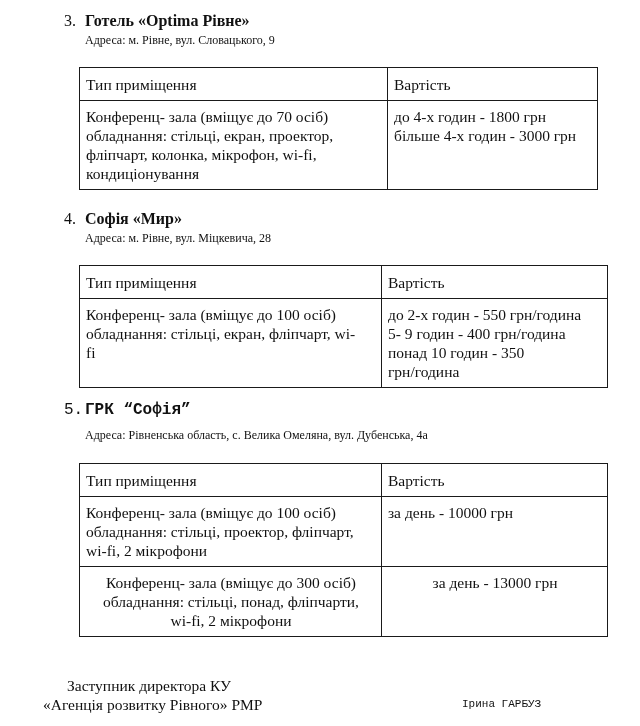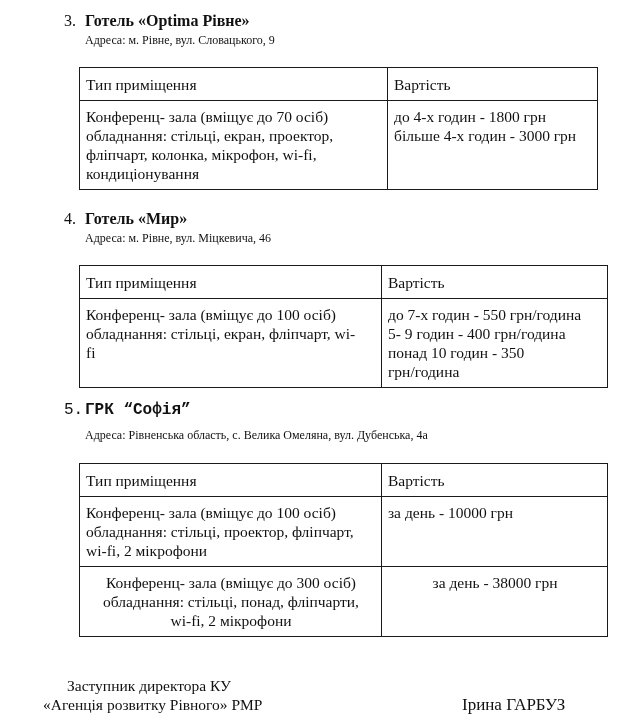--- a/index.html
+++ b/index.html
@@ -19,21 +19,21 @@
   table.venue {
     position: absolute; border-collapse: collapse; table-layout: fixed;
     font-size: 15.5px; line-height: 19px;
   }
   table.venue td {
     border: 1.5px solid #1a1a1a; vertical-align: top; padding: 6px 5px 6px 6px;
   }
   table.venue td.hdr { padding-top: 7px; padding-bottom: 6px; }
   .line { display: block; white-space: nowrap; }
   .footer { position: absolute; left: 43px; font-size: 15.5px; line-height: 19px; white-space: nowrap; }
-  .signer { position: absolute; left: 462px; font-size: 17px; line-height: 19px; white-space: nowrap; }
+  .signer { position: absolute; left: 462px; font-size: 11px; line-height: 19px; white-space: nowrap; font-family: Liberation Mono, monospace; }
 </style>
 </head>
 <body>
 
 <div class="heading" style="top:11px;">
   <span class="num">3.</span><span>Готель «Optima Рівне»</span>
 </div>
 <div class="address" style="top:31px;">Адреса:  м. Рівне, вул. Словацького, 9</div>
 
 <table class="venue" style="left:79px; top:67px; width:518px;">
@@ -55,42 +55,42 @@
     </td>
     <td>
       <span class="line">до 4-х годин - 1800 грн</span>
       <span class="line">більше 4-х годин - 3000 грн</span>
     </td>
   </tr>
 </tbody>
   </table>
 
 <div class="heading" style="top:209px;">
-  <span class="num">4.</span><span>Готель «Мир»</span>
+  <span class="num">4.</span><span>Софія «Мир»</span>
 </div>
-<div class="address" style="top:229px;">Адреса:  м. Рівне, вул. Міцкевича, 46</div>
+<div class="address" style="top:229px;">Адреса:  м. Рівне, вул. Міцкевича, 28</div>
 
 <table class="venue" style="left:79px; top:265px; width:528px;">
   <colgroup>
       <col style="width:302px">
       <col style="width:226px">
     </colgroup>
   <tbody>
       <tr>
     <td class="hdr">Тип приміщення</td>
     <td class="hdr">Вартість</td>
   </tr>
   <tr>
     <td>
       <span class="line">Конференц- зала (вміщує до 100 осіб)</span>
       <span class="line">обладнання: стільці, екран, фліпчарт, wi-</span>
       <span class="line">fi</span>
     </td>
     <td>
-      <span class="line">до 7-х годин - 550 грн/година</span>
+      <span class="line">до 2-х годин - 550 грн/година</span>
       <span class="line">5- 9 годин - 400 грн/година</span>
       <span class="line">понад 10 годин - 350</span>
       <span class="line">грн/година</span>
     </td>
   </tr>
 </tbody>
   </table>
 
 <div class="heading" style="top:401px;font-family:Liberation Mono, monospace;">
   <span class="num">5.</span><span>ГРК “Софія”</span>
@@ -117,21 +117,21 @@
       <span class="line">за день - 10000 грн</span>
     </td>
   </tr>
   <tr style="height:70px;text-align:center;">
     <td>
       <span class="line">Конференц- зала (вміщує до 300 осіб)</span>
       <span class="line">обладнання: стільці, понад, фліпчарти,</span>
       <span class="line">wi-fi, 2 мікрофони</span>
     </td>
     <td>
-      <span class="line">за день - 38000 грн</span>
+      <span class="line">за день - 13000 грн</span>
     </td>
   </tr>
 </tbody>
   </table>
 
 <div class="footer" style="top:676px;margin-left:24px;">Заступник директора КУ</div>
 <div class="footer" style="top:695px;">«Агенція розвитку Рівного» РМР</div>
 <div class="signer" style="top:695px;">Ірина ГАРБУЗ</div>
 
 </body></html>

